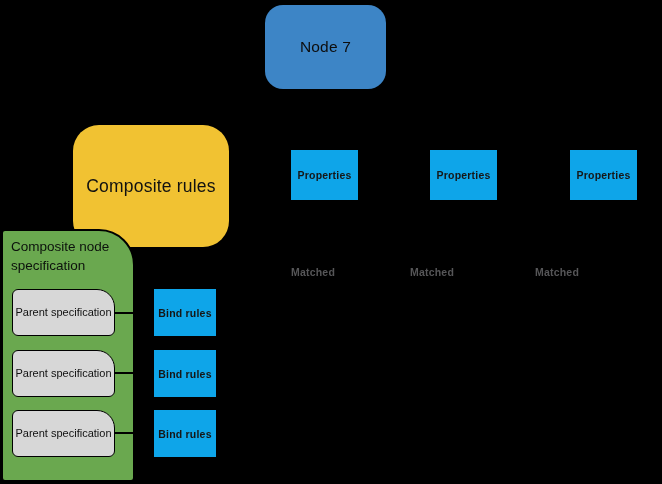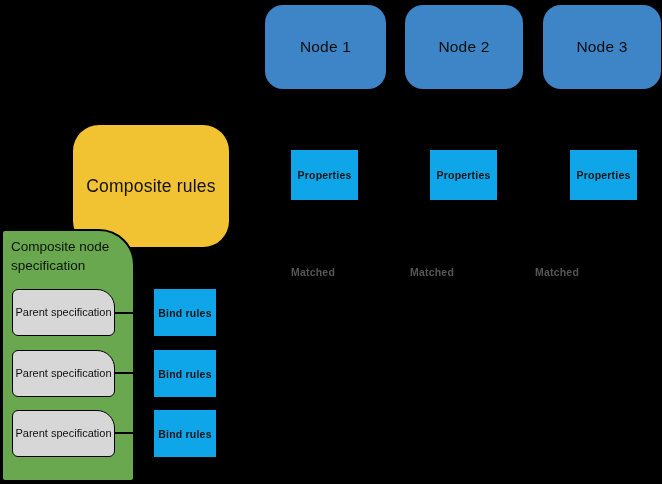--- a/index.html
+++ b/index.html
@@ -87,27 +87,21 @@
   .matched.m1 { left: 267px; }
   .matched.m2 { left: 386px; }
   .matched.m3 { left: 511px; }
 </style>
 </head>
 <body>
 
 <div class="canvas">
 
   <div class="shape blue-node n1">
-    <span>Node 1</span>
-  </div>
-  <div class="shape blue-node n2">
-    <span>Node 2</span>
-  </div>
-  <div class="shape blue-node n3">
-    <span>Node 3</span>
+    <span>Node 7</span>
   </div>
 
   <div class="shape composite">
     <span>Composite rules</span>
   </div>
 
   <div class="spec">
     <div class="spec-title">Composite node specification</div>
 
     <div class="connector c1"></div>

